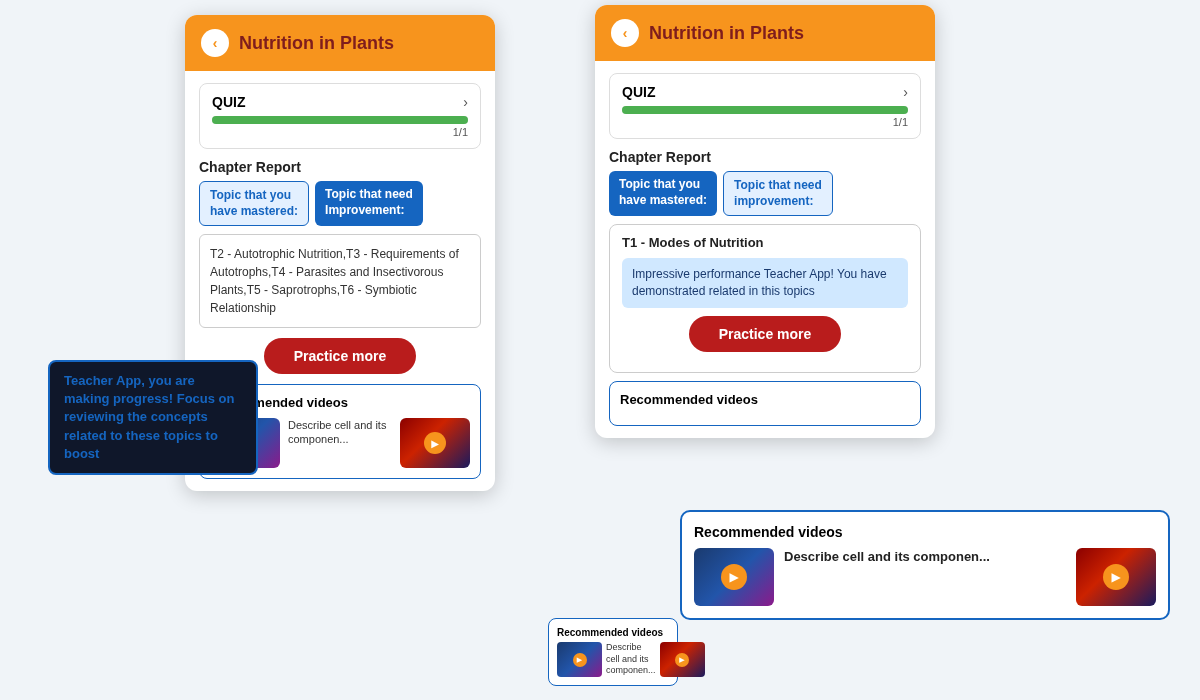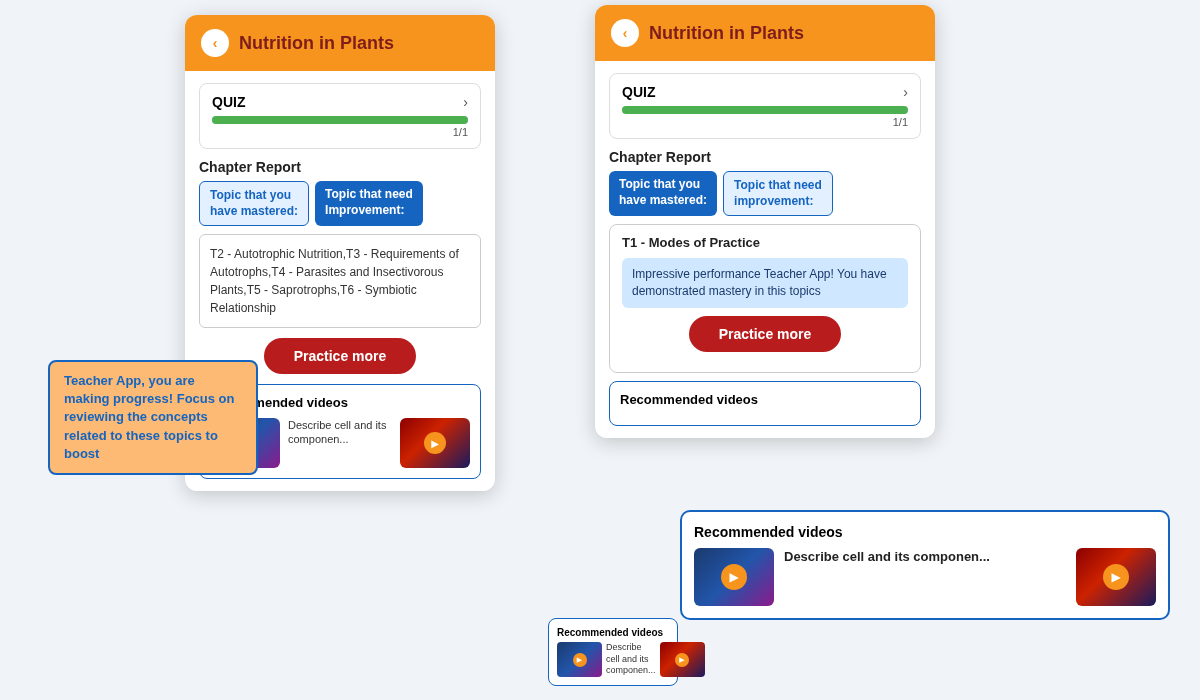--- a/index.html
+++ b/index.html
@@ -237,21 +237,21 @@
       position: absolute;
       border-radius: 8px;
       padding: 10px 14px;
       font-size: 13px;
       font-weight: 600;
       line-height: 1.4;
       z-index: 10;
     }
 
     .callout-blue-outline {
-      background: #fdba74;
+      background: #0f172a;
       border: 2px solid #1565c0;
       color: #1565c0;
     }
 
     
     .t1-section {
       border: 1px solid #ccc;
       border-radius: 8px;
       padding: 10px 12px;
       margin-bottom: 8px;
@@ -441,22 +441,22 @@
     <div class="chapter-report-title">Chapter Report</div>
 
     <div class="topic-badges">
       <div class="badge-improve" style="white-space:pre-line">Topic that you
 have mastered:</div>
       <div class="badge-mastered" style="white-space:pre-line; border-color:#1565c0;">Topic that need
 improvement:</div>
     </div>
 
     <div class="t1-section">
-      <div class="t1-title">T1 - Modes of Practice</div>
-      <div class="mastery-msg">Impressive performance Teacher App! You have demonstrated mastery in this topics</div>
+      <div class="t1-title">T1 - Modes of Nutrition</div>
+      <div class="mastery-msg">Impressive performance Teacher App! You have demonstrated related in this topics</div>
       <button class="practice-btn" style="margin-top:4px;">Practice more</button>
     </div>
 
     <div class="recommended-section" style="display:flex; flex-direction:column;">
       <div class="recommended-title">Recommended videos</div>
     </div>
   </div>
 </div>
 
 <div class="big-recommended" style="left:680px; top:510px; width:490px;">

